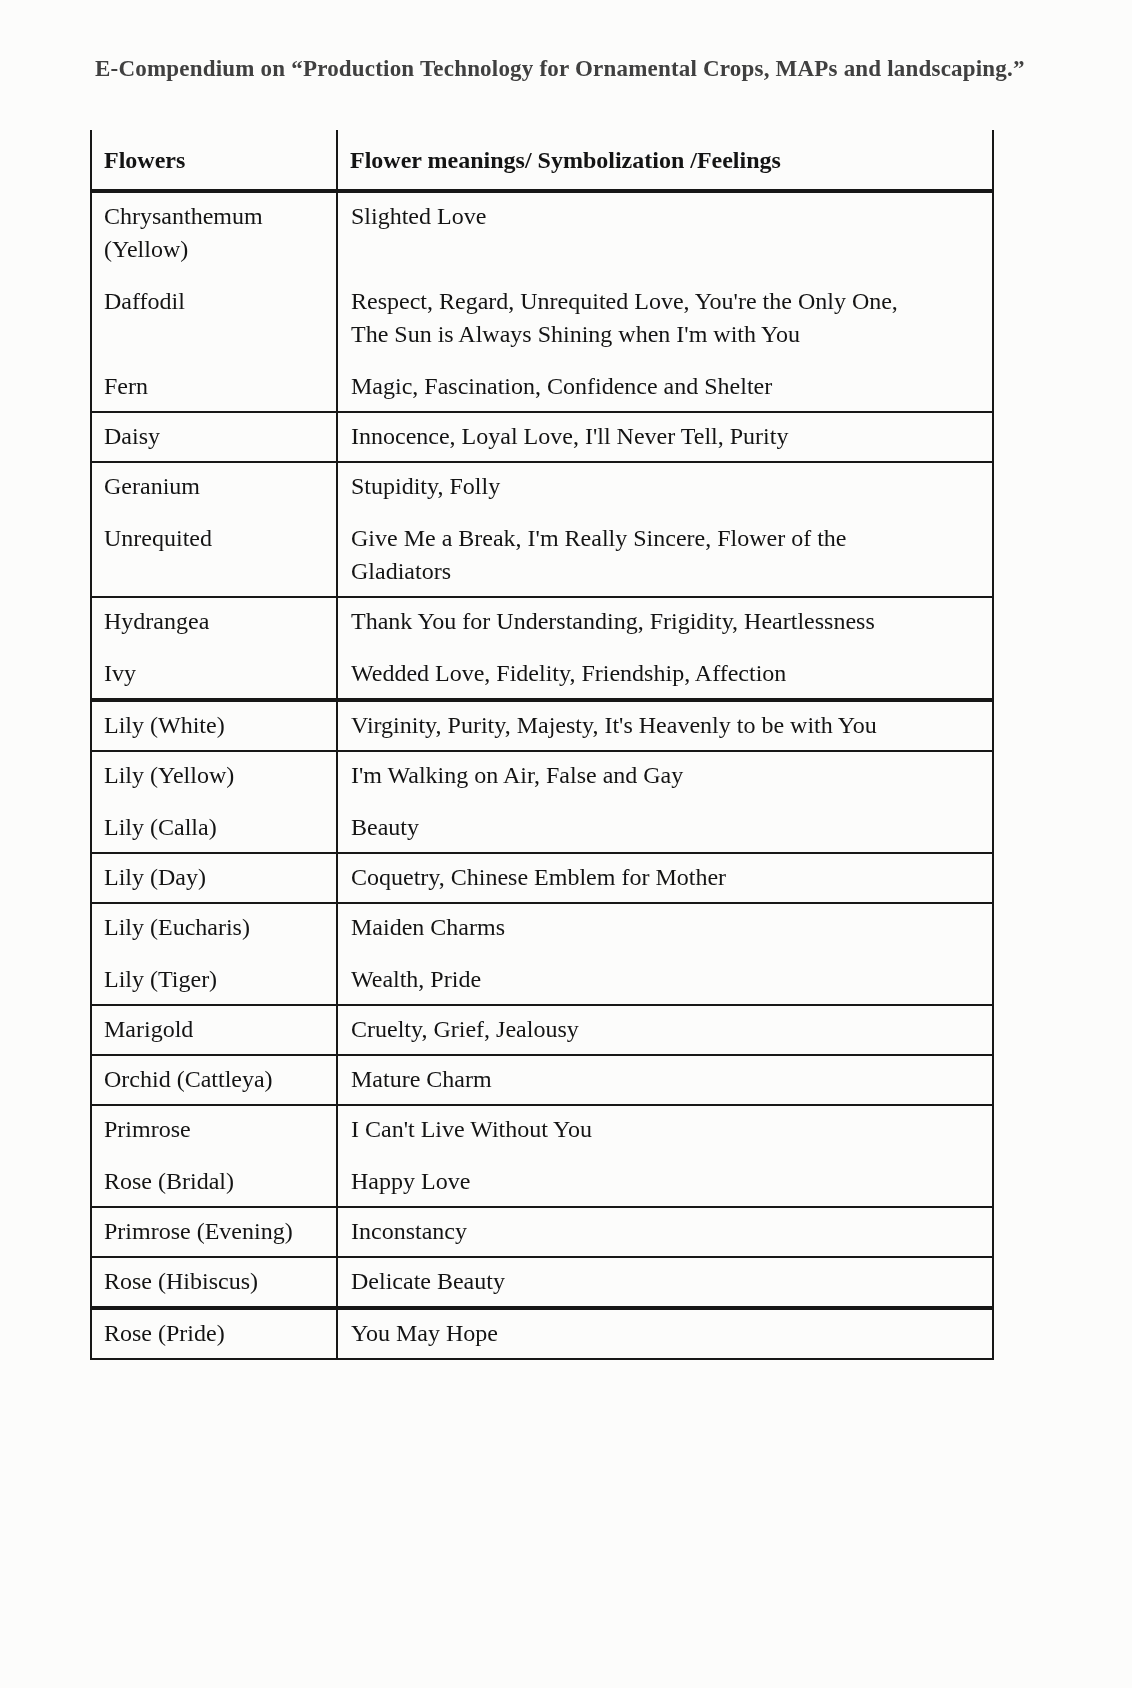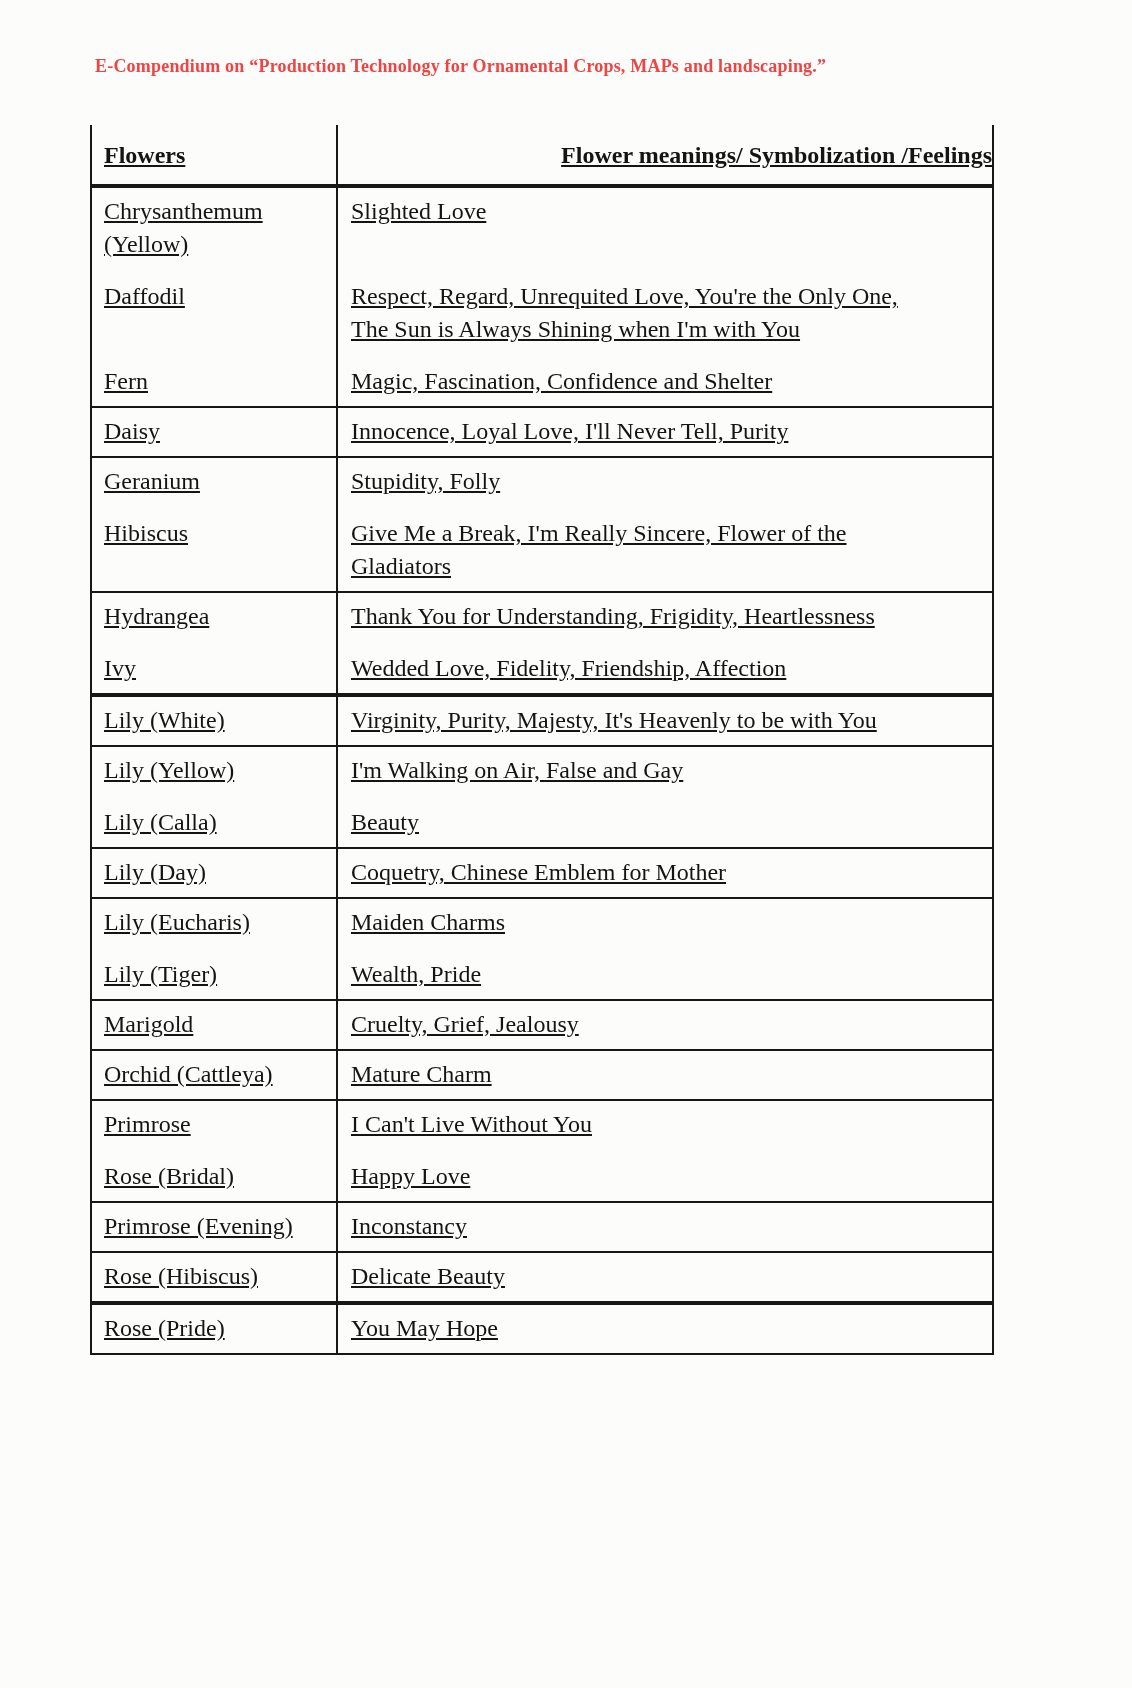--- a/index.html
+++ b/index.html
@@ -9,53 +9,51 @@
   body {
     width: 1132px;
     height: 1688px;
     background: #fcfcfb;
     font-family: "Liberation Serif", "DejaVu Serif", serif;
     color: #141414;
     overflow: hidden;
   }
   .page-header {
     margin: 56px 16px 0 95px;
-    font-size: 18px;
+    font-size: 23px;
     font-weight: bold;
     letter-spacing: 0.2px;
-    color: #ef4444;
+    color: #404040;
     white-space: nowrap;
   }
   table.flower-table {
     border-collapse: collapse;
     table-layout: fixed;
     margin: 48px 0 0 90px;
     width: 902px;
-    text-decoration: underline;
   }
   col.c-flower  { width: 246px; }
   col.c-meaning { width: 656px; }
   th, td {
     vertical-align: top;
     text-align: left;
     font-size: 24px;
     line-height: 33px;
   }
   th {
     font-weight: bold;
     padding: 14px 0 12px 12px;
     border-bottom: 4px solid #171717;
   }
   th.flower-col {
     border-left: 2px solid #171717;
     border-right: 2px solid #171717;
   }
   th.meaning-col {
     border-right: 2px solid #171717;
-    text-align: right;
   }
   td.flower-cell {
     border-left: 2px solid #171717;
     border-right: 2px solid #171717;
     padding: 7px 26px 12px 12px;
   }
   td.meaning-cell {
     border-right: 2px solid #171717;
     padding: 7px 56px 12px 13px;
     margin-left: 8px;
@@ -99,21 +97,21 @@
       </tr>
       <tr class="rule-end">
         <td class="flower-cell">Daisy</td>
         <td class="meaning-cell">Innocence, Loyal Love, I'll Never Tell, Purity</td>
       </tr>
       <tr>
         <td class="flower-cell">Geranium</td>
         <td class="meaning-cell">Stupidity, Folly</td>
       </tr>
       <tr class="rule-end">
-        <td class="flower-cell">Hibiscus</td>
+        <td class="flower-cell">Unrequited</td>
         <td class="meaning-cell">Give Me a Break, I'm Really Sincere, Flower of the Gladiators</td>
       </tr>
       <tr>
         <td class="flower-cell">Hydrangea</td>
         <td class="meaning-cell">Thank You for Understanding, Frigidity, Heartlessness</td>
       </tr>
       <tr class="rule-end rule-strong">
         <td class="flower-cell">Ivy</td>
         <td class="meaning-cell">Wedded Love, Fidelity, Friendship, Affection</td>
       </tr>

